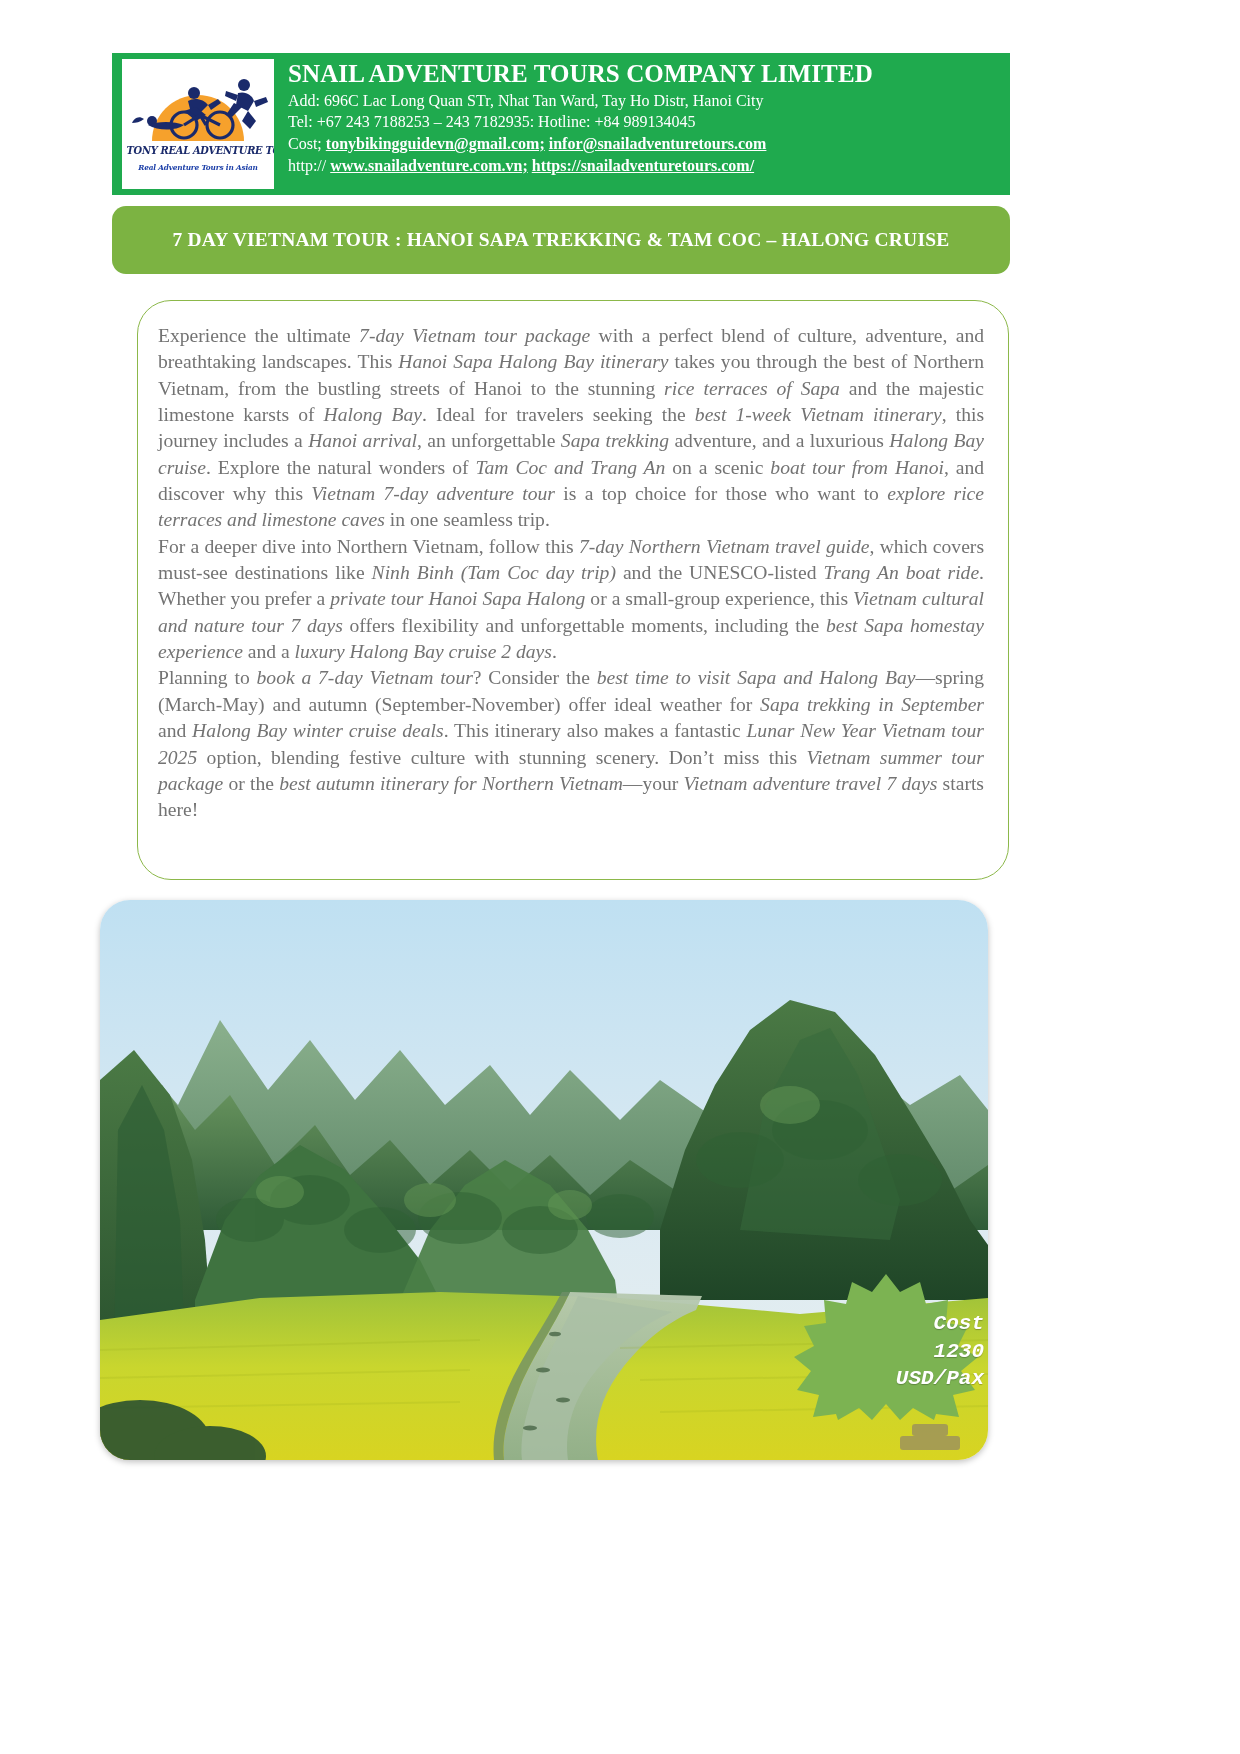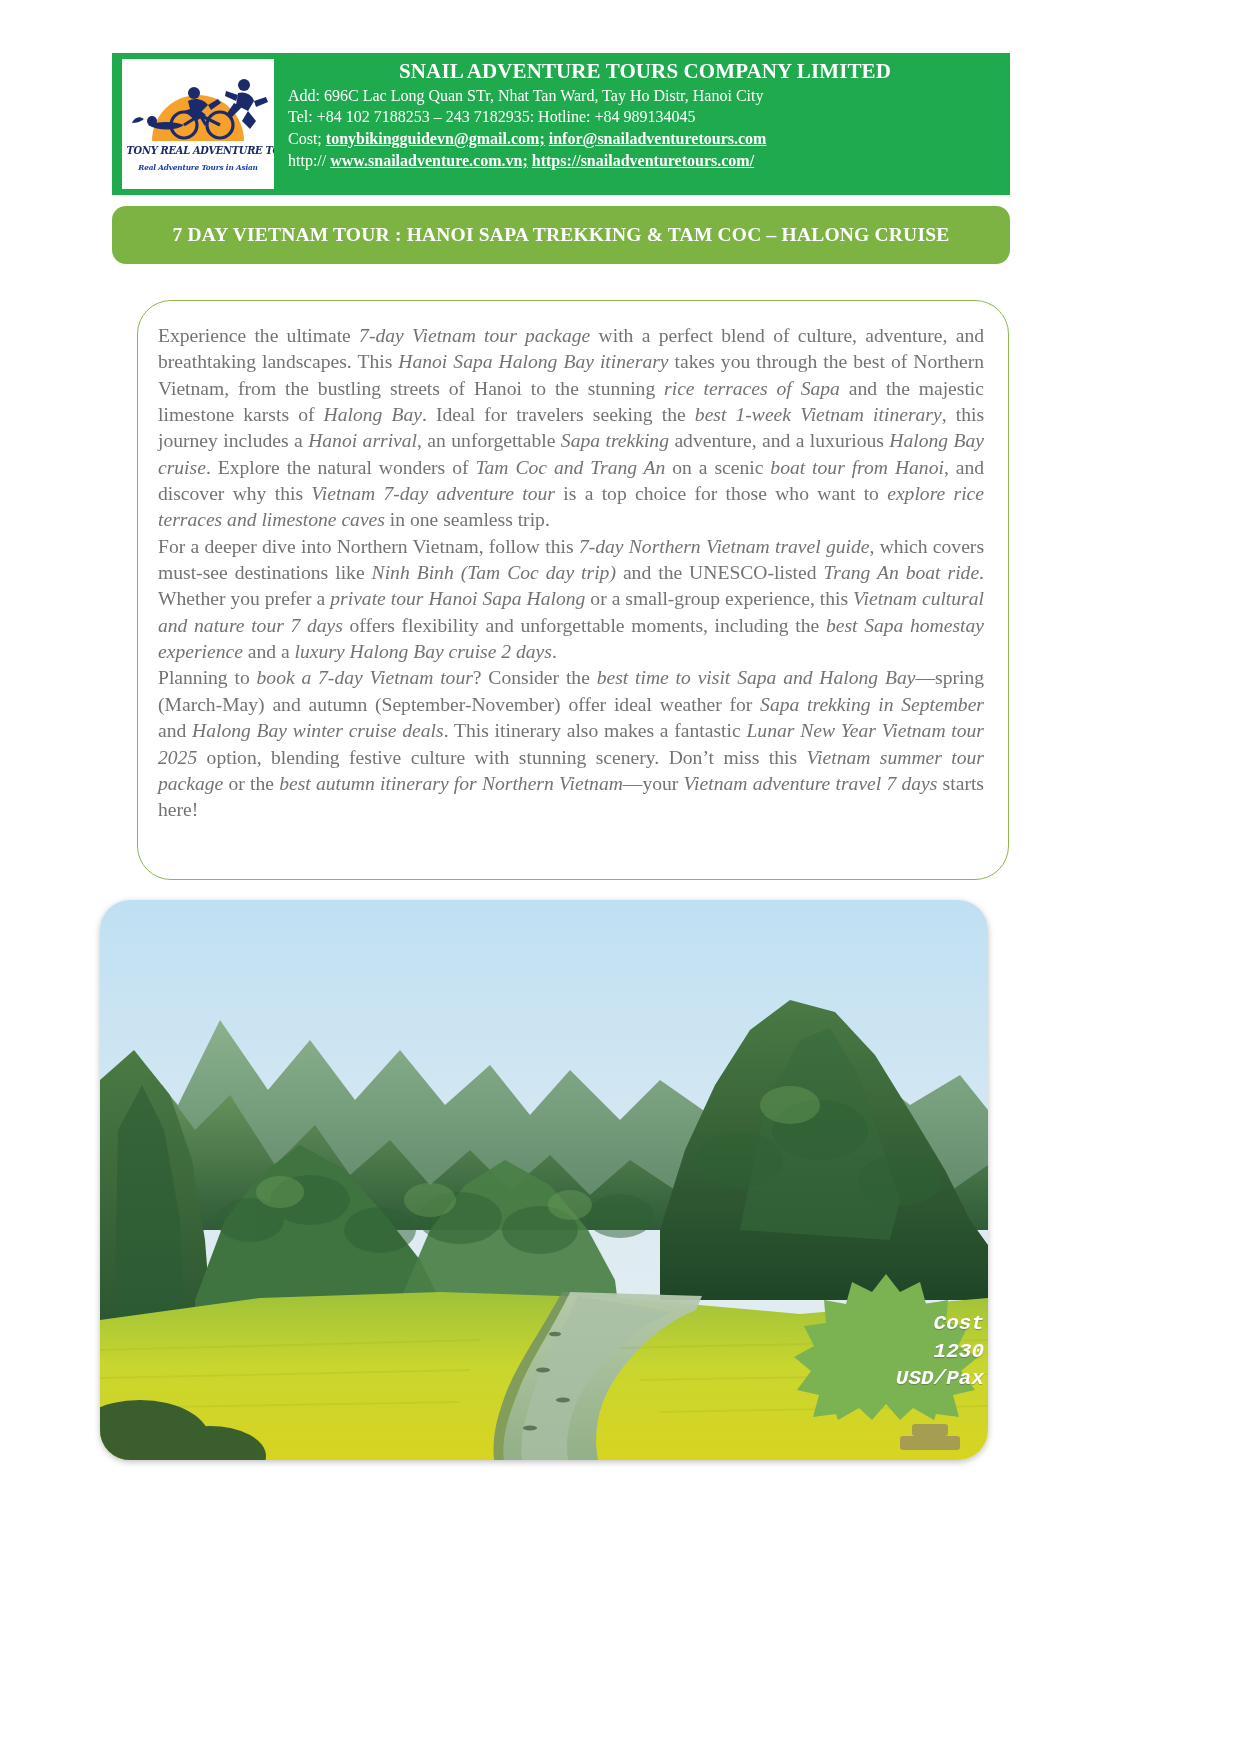--- a/index.html
+++ b/index.html
@@ -82,23 +82,23 @@
     transform: scaleX(0.92);
   }
 
   .header-text {
     flex: 1 1 auto;
     padding: 6px 8px 0 14px;
     color: #ffffff;
     box-sizing: border-box;
   }
   .company-name {
-    text-align: center;
-    font-weight: bold;
-    font-size: 21px;
+    text-align: left;
+    font-weight: bold;
+    font-size: 25px;
     line-height: 1.22;
     letter-spacing: 0.1px;
     font-family: "Liberation Serif", serif;
   }
   .header-line {
     font-size: 16px;
     line-height: 1.36;
     white-space: nowrap;
     font-family: "Liberation Serif", serif;
   }
@@ -106,21 +106,21 @@
     text-decoration: underline;
     font-weight: bold;
   }
 
   
   .title-bar {
     position: absolute;
     left: 112px;
     top: 206px;
     width: 898px;
-    height: 58px;
+    height: 68px;
     background: #7cb342;
     border-radius: 14px;
     display: flex;
     align-items: center;
     justify-content: center;
     box-sizing: border-box;
   }
   .title-bar .title-text {
     color: #ffffff;
     font-weight: bold;
@@ -233,21 +233,21 @@
           <path d="M116 32 L104 28 L103 33 L114 38 Z"></path>
         </g>
       </svg>
       <div class="logo-word">TONY REAL ADVENTURE TOURS</div>
       <div class="logo-sub">Real Adventure Tours in Asian</div>
     </div>
 
     <div class="header-text">
       <div class="company-name">SNAIL ADVENTURE TOURS COMPANY LIMITED</div>
       <div class="header-line">Add: 696C Lac Long Quan STr, Nhat Tan Ward, Tay Ho Distr, Hanoi City</div>
-      <div class="header-line">Tel: +84 102 7188253 – 243 7182935: Hotline: +84 989134045</div>
+      <div class="header-line">Tel: +67 243 7188253 – 243 7182935: Hotline: +84 989134045</div>
       <div class="header-line">
         <span>Cost;</span>
         <span class="u">tonybikingguidevn@gmail.com;</span>
         <span class="u">infor@snailadventuretours.com</span>
       </div>
       <div class="header-line">
         <span>http://</span>
         <span class="u">www.snailadventure.com.vn;</span>
         <span class="u">https://snailadventuretours.com/</span>
       </div>

